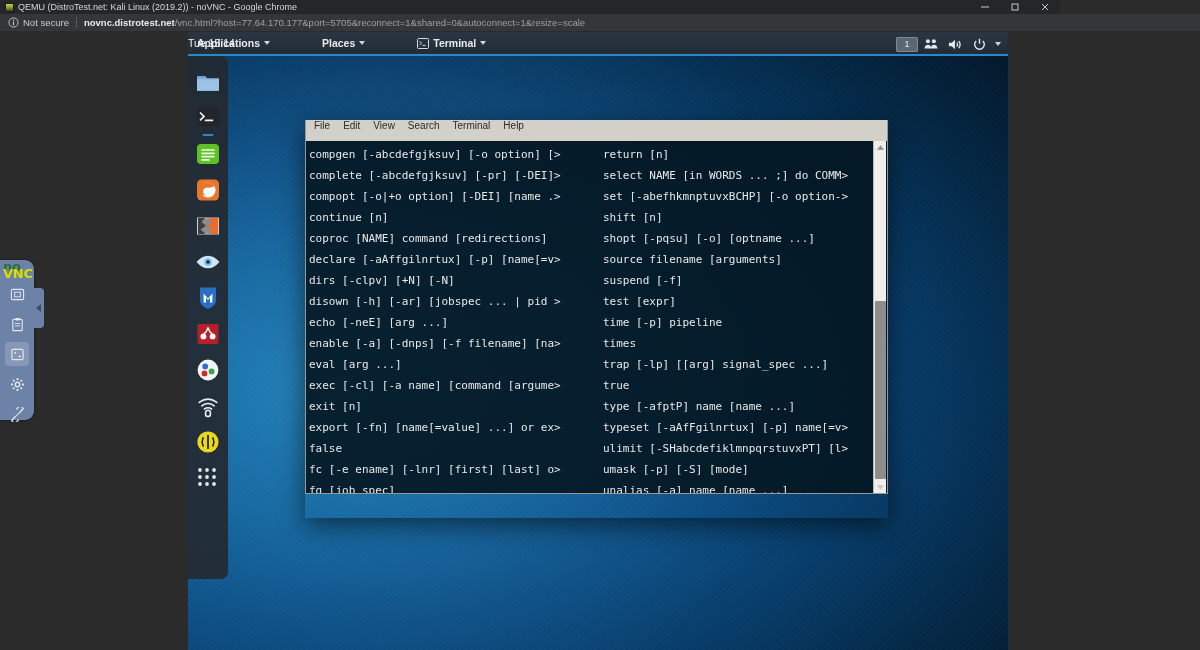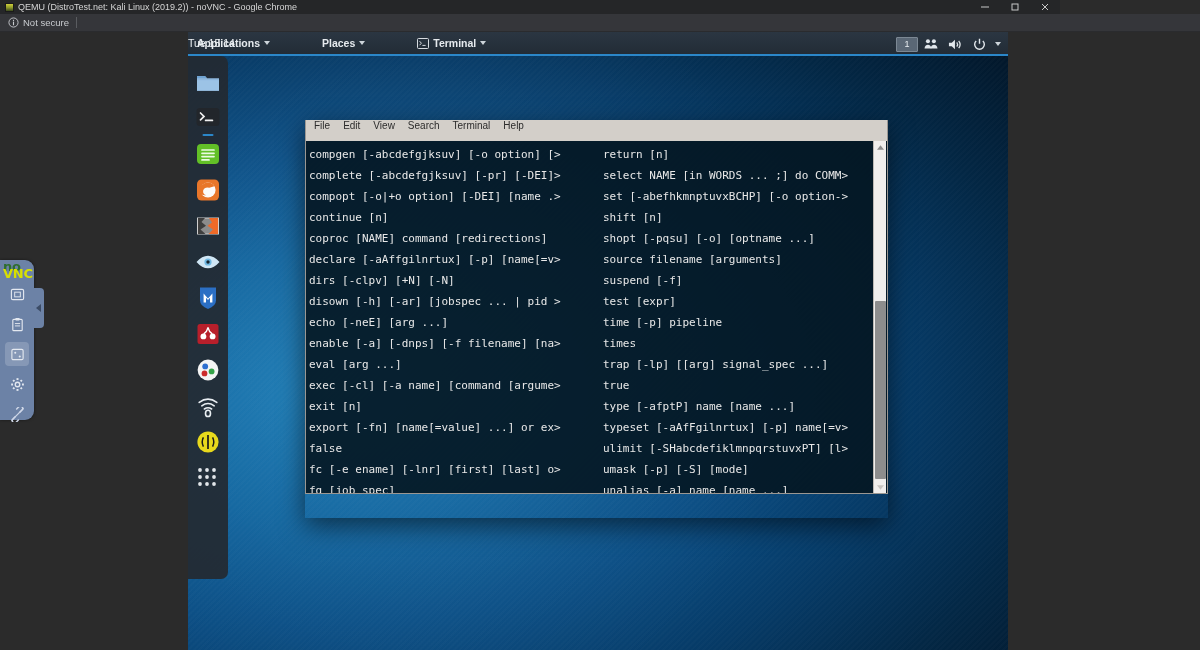--- a/index.html
+++ b/index.html
@@ -231,20 +231,21 @@
   <div class="chrome-toolbar">
     <div class="info-icon">
       <svg width="11" height="11" viewBox="0 0 12 12">
         <circle cx="6" cy="6" r="5" fill="none" stroke="#c9ccd0" stroke-width="1"></circle>
         <rect x="5.4" y="5" width="1.2" height="4" fill="#c9ccd0"></rect>
         <rect x="5.4" y="3" width="1.2" height="1.3" fill="#c9ccd0"></rect>
       </svg>
     </div>
     <span class="notsecure">Not secure</span>
     <span class="url-sep"></span>
+    <span class="url-text"><span class="url-host">novnc.distrotest.net</span><span class="url-path">/vnc.html?host=77.64.170.177&amp;port=5705&amp;reconnect=1&amp;shared=0&amp;autoconnect=1&amp;resize=scale</span></span>
   </div>
 
   <div class="vnc-body">
 
     <div class="novnc-bar">
       <div class="novnc-logo">
         <span class="no">no</span>
         <span class="vnc">VNC</span>
       </div>
 

